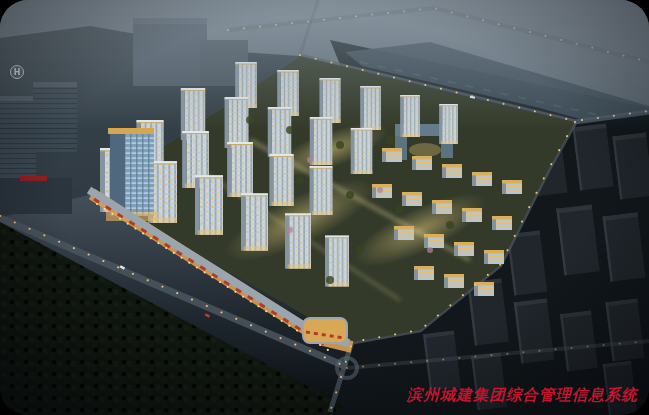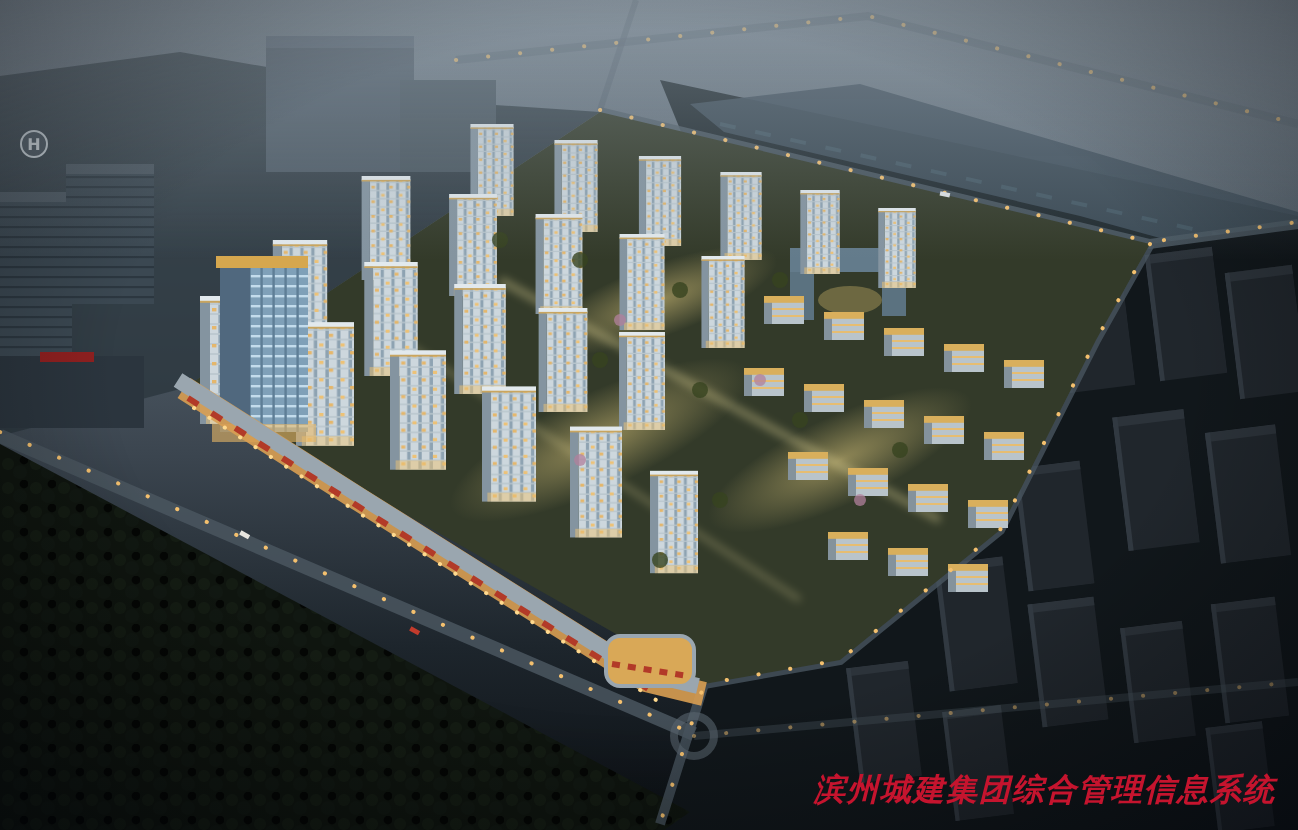--- a/index.html
+++ b/index.html
@@ -1,18 +1,19 @@
 <!DOCTYPE html>
 <html><head>
 <meta charset="utf-8">
 <style>
   html,body{margin:0;padding:0;background:#000;}
   .stage{
     position:relative;width:649px;height:415px;overflow:hidden;
     font-family:"DejaVu Sans","Liberation Sans",sans-serif;
+    border-radius:28px;
   }
   .stage svg{display:block}
   text.watermark{
     font-family:"DejaVu Sans","Liberation Sans",sans-serif;
     font-style:italic;font-weight:600;font-size:15.5px;letter-spacing:1px;
   }
   text.helipad{font-size:8px;font-weight:bold;}
 </style>
 </head>
 <body>

